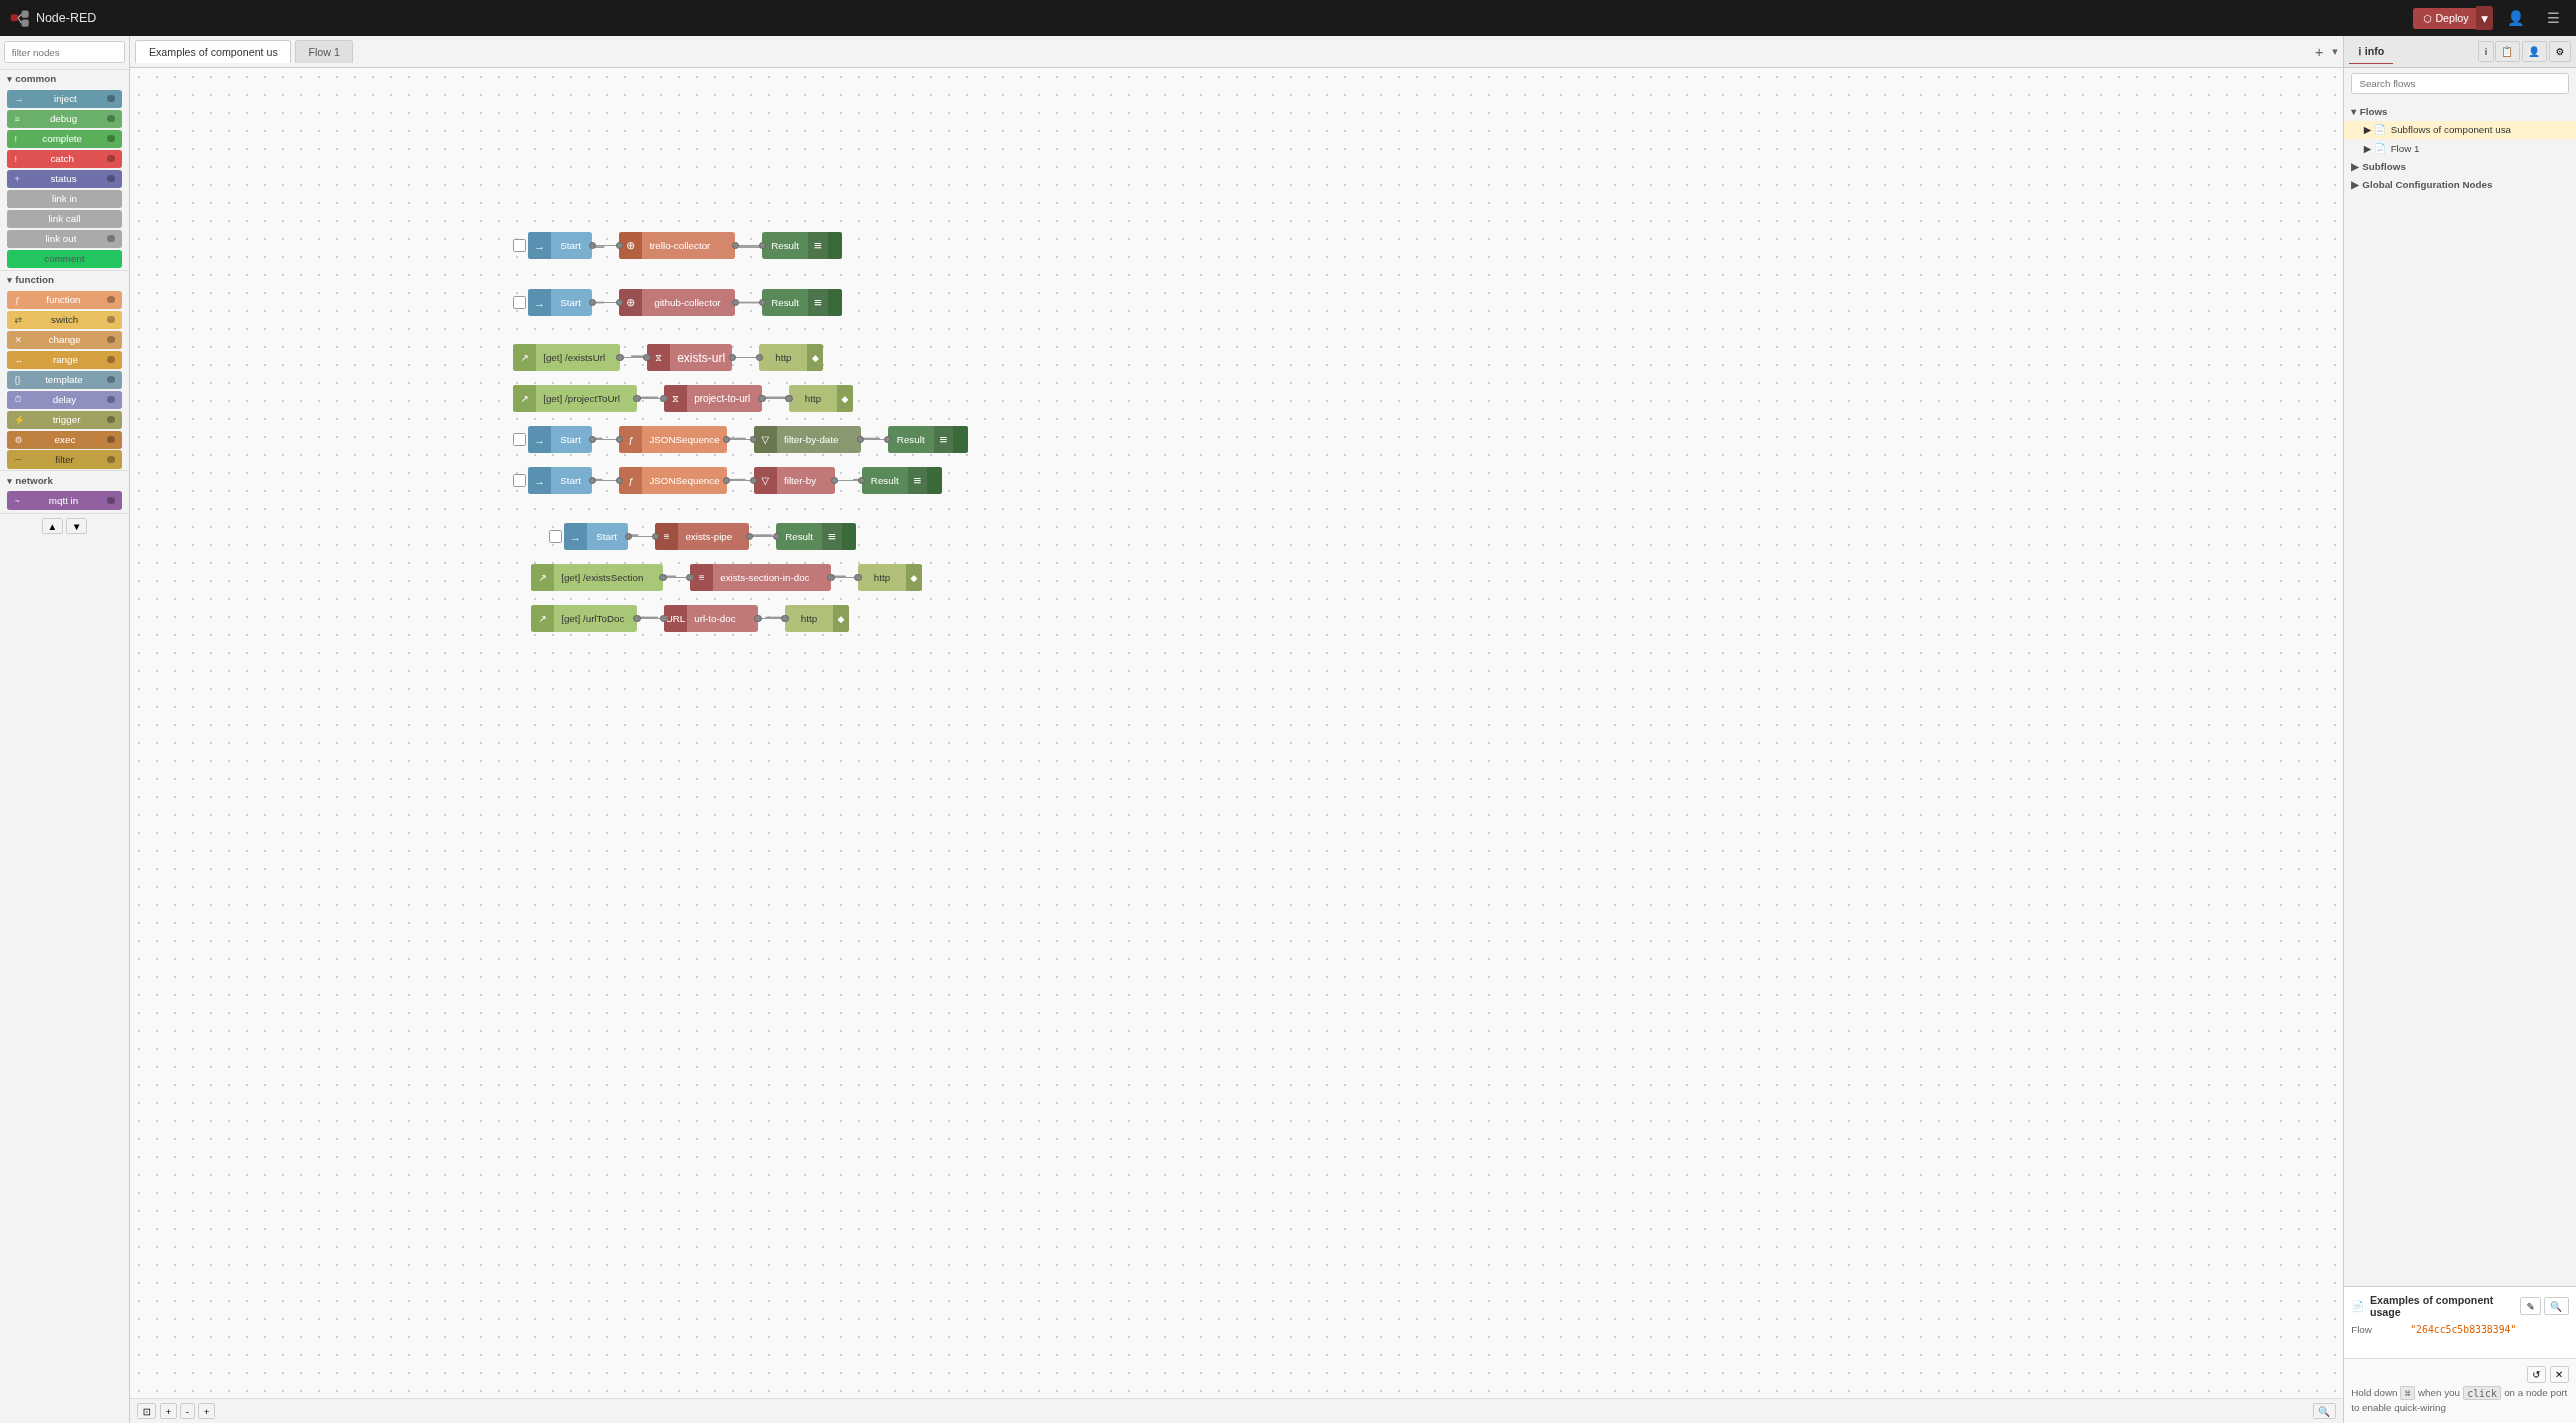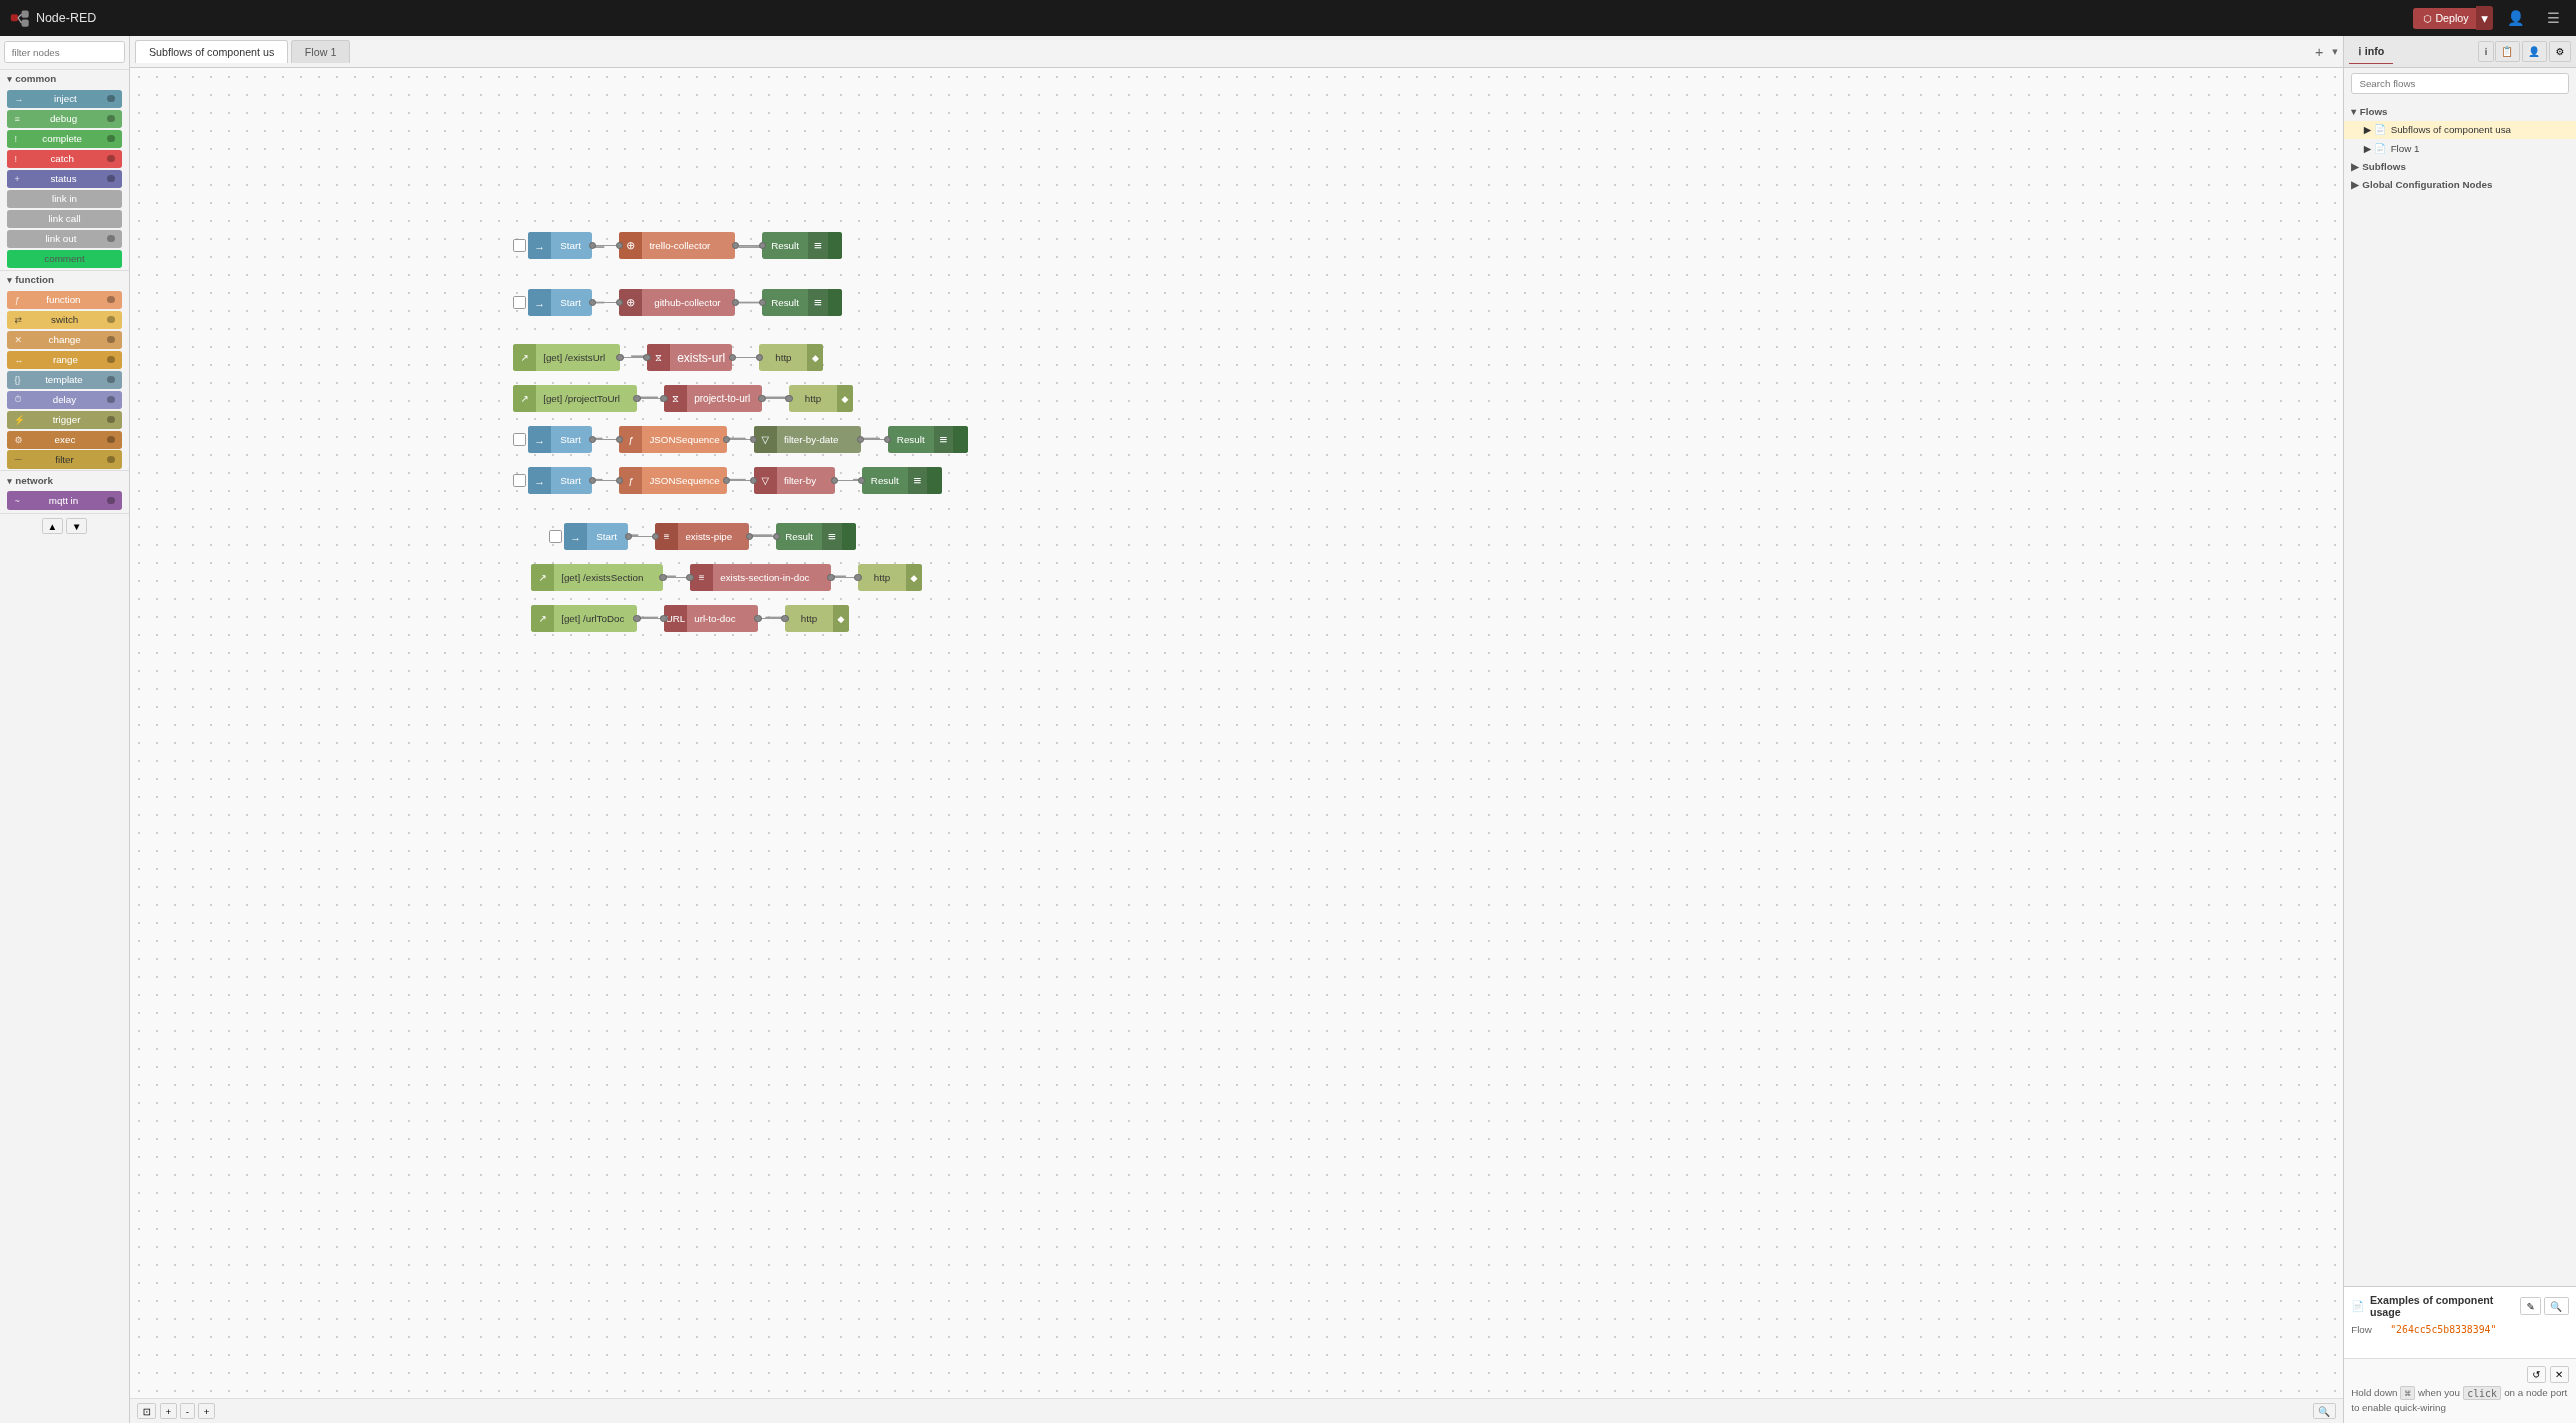--- a/index.html
+++ b/index.html
@@ -104,21 +104,21 @@
     .tree-item {
       display: flex; align-items: center; gap: 3.6px; padding: 3.6px 7.2px 3.6px 19.7px;
       font-size: 9.8px; color: #444; cursor: pointer;
     }
     .tree-item.active { background: #fff3cd; color: #333; }
 
     #right-panel-info {
       border-top: 0.9px solid #ccc; padding: 7.2px; background: white; min-height: 72px;
     }
     .info-title { font-size: 10.7px; font-weight: 600; color: #333; margin-bottom: 5.4px; display: flex; align-items: center; gap: 5.4px; }
-    .info-row { display: flex; gap: 3px; font-size: 9.8px; margin: 2.7px 0; }
+    .info-row { display: flex; gap: 23px; font-size: 9.8px; margin: 2.7px 0; }
     .info-label { color: #666; min-width: 36px; }
     .info-value { color: #e06000; font-family: monospace; font-size: 9.8px; }
 
     #right-panel-hint {
       border-top: 0.9px solid #ddd; padding: 7.2px; background: #f9f9f9; font-size: 9.8px; color: #666; line-height: 1.5;
     }
     #right-panel-hint-header {
       display: flex; justify-content: flex-end; gap: 3.6px; margin-bottom: 3.6px;
     }
     .hint-btn { background: none; border: 0.9px solid #ccc; border-radius: 1.8px; cursor: pointer; padding: 1.8px 4.5px; font-size: 9.8px; }
@@ -272,21 +272,21 @@
     <div style="display:flex; justify-content:center; gap:3.6px; padding:3.6px; border-top:0.9px solid #ddd; margin-top:3.6px;">
       <button class="canvas-ctrl-btn">▲</button>
       <button class="canvas-ctrl-btn">▼</button>
     </div>
   </div>
 
   <div style="flex:1; display:flex; flex-direction:column; overflow:hidden;">
 
     <div id="tabbar">
       <div class="flow-tab active">
-        <span>Subflows of component us</span>
+        <span>Examples of component us</span>
       </div>
       <div class="flow-tab">
         <span>Flow 1</span>
       </div>
       <div style="flex:1;"></div>
       <button class="tab-add">+</button>
       <button class="tab-chevron">▾</button>
     </div>
 
     <div id="canvas-container">

